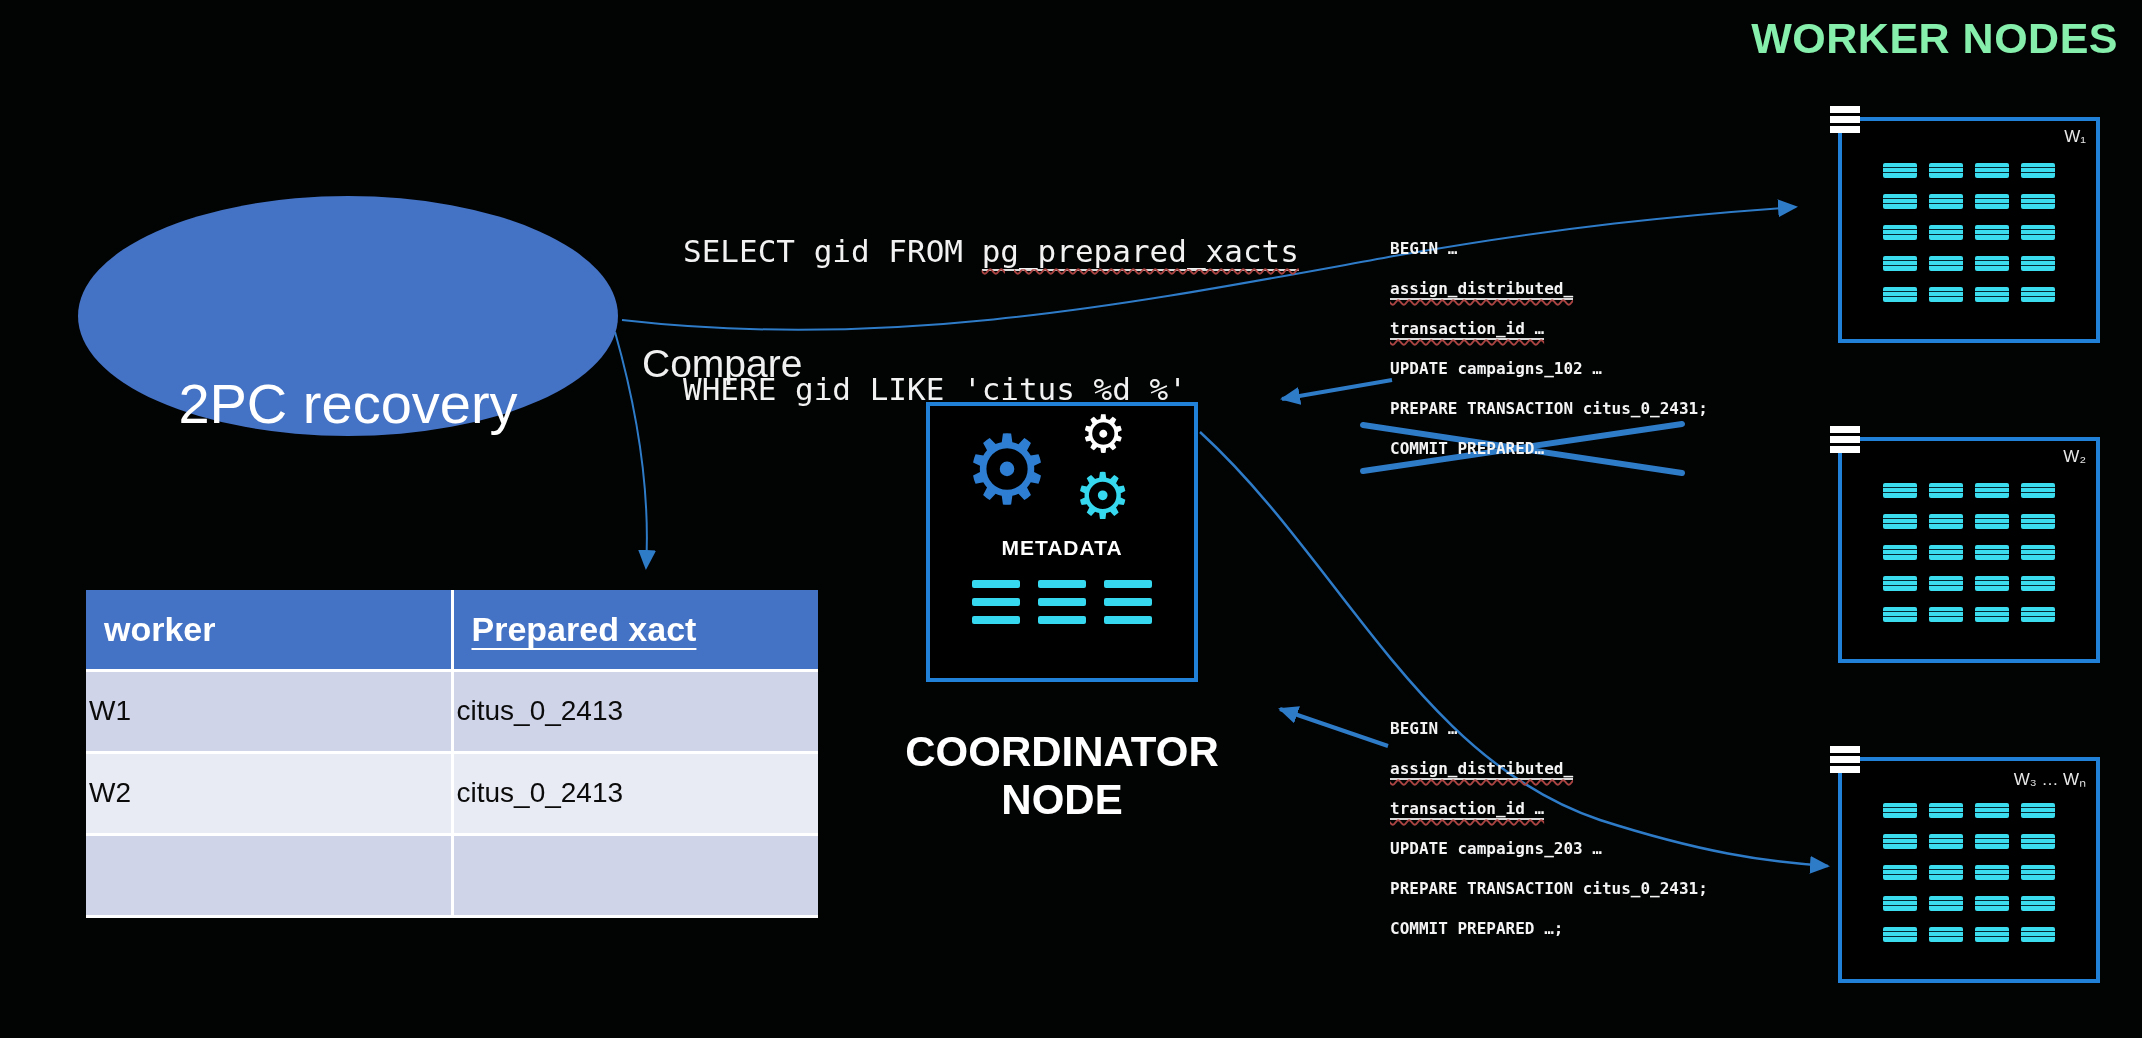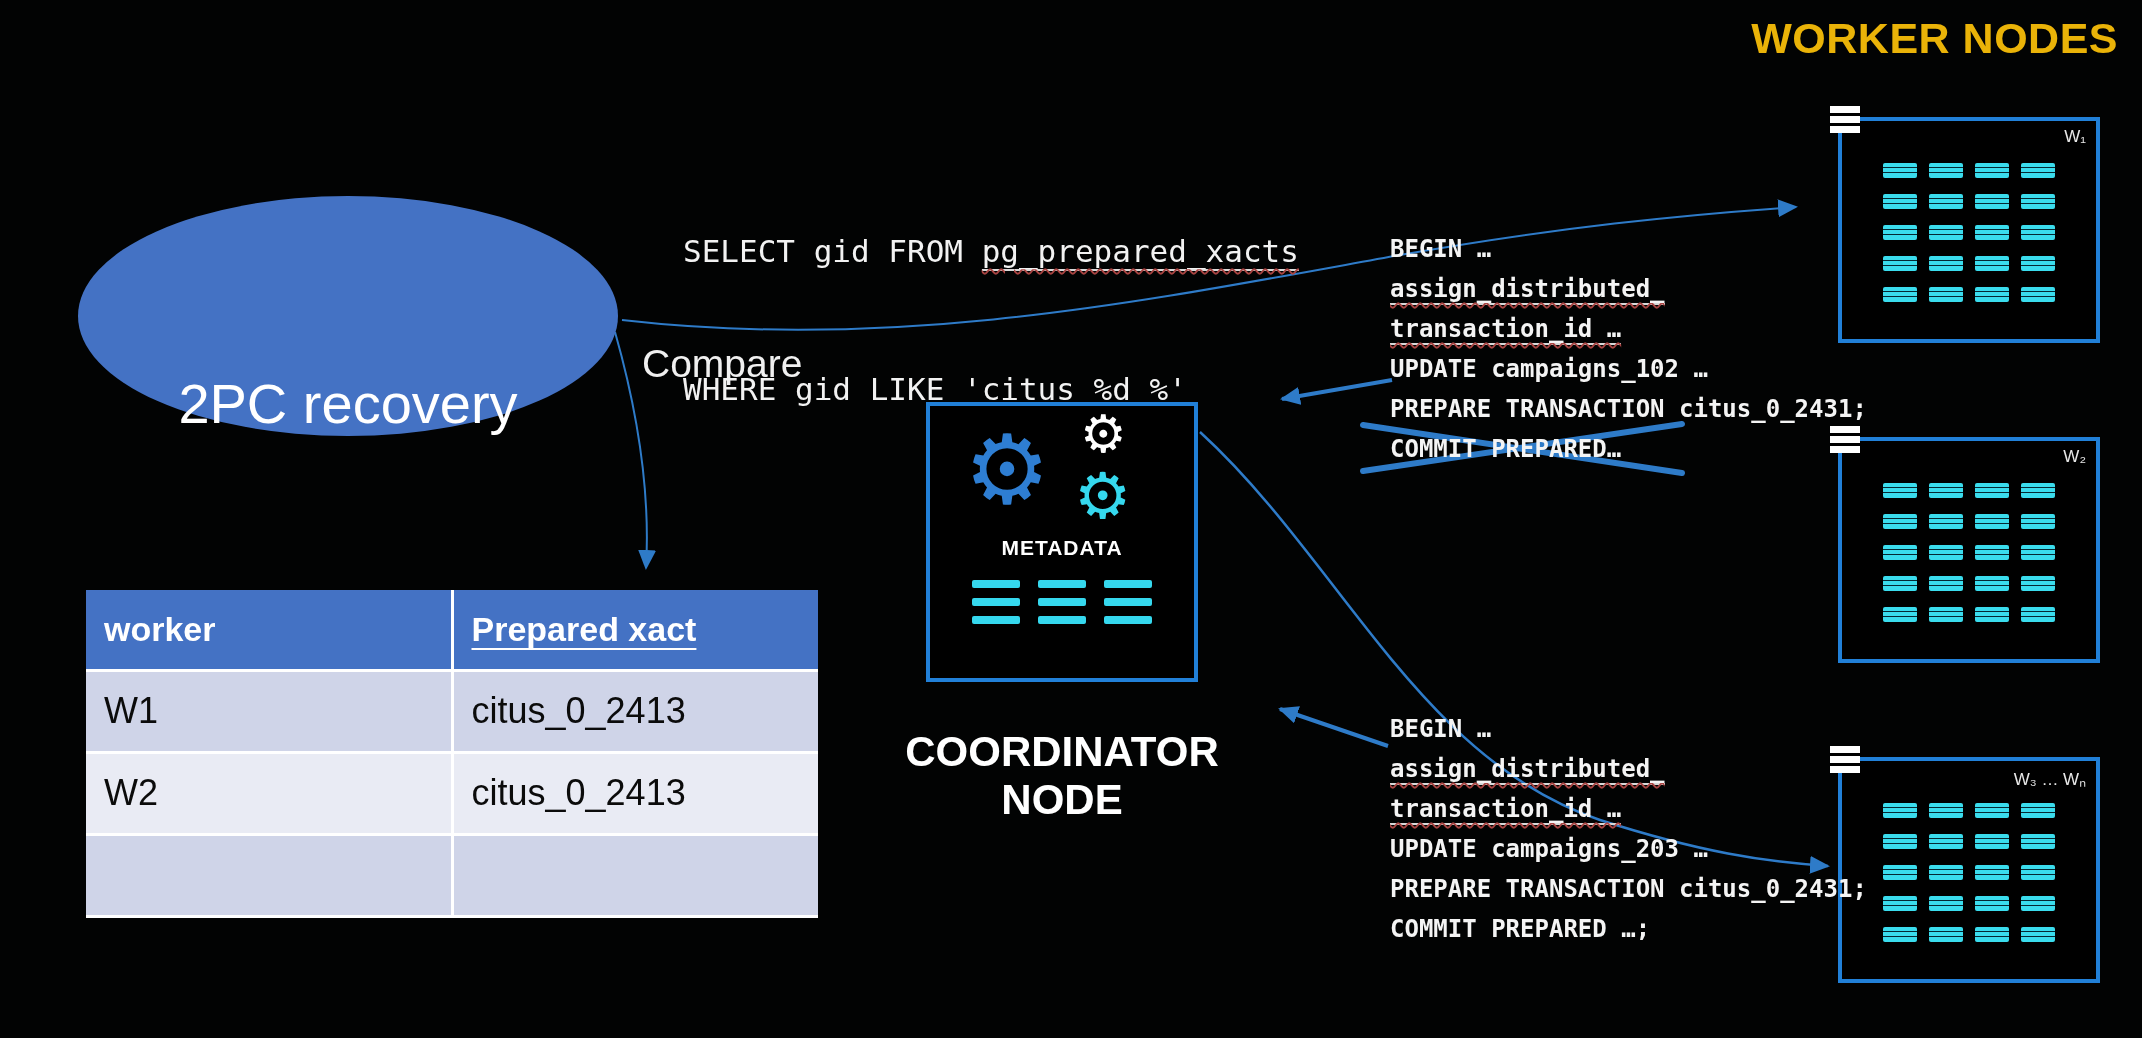--- a/index.html
+++ b/index.html
@@ -6,33 +6,33 @@
   html,body { background:#000; }
   body { width:2142px; height:1038px; overflow:hidden; font-family:"Liberation Sans",sans-serif; }
   .canvas { position:relative; width:2142px; height:1038px; background:#020303; overflow:hidden; }
 
   .overlay { position:absolute; inset:0; width:100%; height:100%; pointer-events:none; }
   .thin  { fill:none; stroke:#2e7bc8; stroke-width:2; }
   .thin2 { fill:none; stroke:#2e7bc8; stroke-width:2.5; }
   .mid   { fill:none; stroke:#2e7bc8; stroke-width:4; }
   .cross { stroke:#2e7bc8; stroke-width:6; stroke-linecap:round; }
 
-  .title { position:absolute; top:14px; right:24px; font-size:43px; font-weight:700; color:#eab308; letter-spacing:.5px; }
+  .title { position:absolute; top:14px; right:24px; font-size:43px; font-weight:700; color:#86efac; letter-spacing:.5px; }
 
   .sql { position:absolute; left:683px; top:136px; font-family:"DejaVu Sans Mono",monospace; font-size:31px; color:#f2f2f2; line-height:46px; white-space:pre; }
   .sql-u { border-bottom:2px solid #d9d9d9; text-decoration:underline wavy #a94442; text-decoration-thickness:1.5px; text-underline-offset:6px; }
 
   .ellipse { position:absolute; left:78px; top:196px; width:540px; height:240px; background:#4472c4; border-radius:50%; display:flex; align-items:flex-end; justify-content:center; }
   .ellipse span { font-size:56px; color:#fff; }
 
   .compare { position:absolute; left:642px; top:342px; font-size:39px; color:#f0f0f0; }
 
   .ptable { position:absolute; left:86px; top:590px; width:732px; border-collapse:collapse; color:#0b0b0b; }
   .ptable th { background:#4472c4; color:#fff; font-weight:700; text-align:left; font-size:34px; height:80px; padding-left:18px; }
-  .ptable td { font-size:36px; height:82px; padding-left:18px; }
+  .ptable td { font-size:28px; height:82px; padding-left:3px; }
   .ptable th, .ptable td { border-bottom:3px solid #fff; }
   .ptable th:first-child, .ptable td:first-child { border-right:3px solid #fff; width:366px; }
   .ptable tr.dark td { background:#cfd4e8; }
   .ptable tr.light td { background:#e9ebf4; }
   .hdr-u { text-decoration:underline; text-decoration-thickness:2px; text-underline-offset:7px; }
 
   .coord-box { position:absolute; left:926px; top:402px; width:272px; height:280px; border:4px solid #2180d8; background:#000; }
   .gear { position:absolute; line-height:1; font-family:"DejaVu Sans",sans-serif; }
   .g1 { left:34px; top:16px; font-size:96px; color:#2e7ed3; }
   .g2 { left:150px; top:2px; font-size:52px; color:#fff; }
@@ -46,21 +46,21 @@
 
   .worker-box { position:absolute; left:1838px; width:262px; height:226px; border:4px solid #2180d8; background:#000; }
   .wb1 { top:117px; } .wb2 { top:437px; } .wb3 { top:757px; }
   .wlabel { position:absolute; top:6px; right:10px; color:#e8e8e8; font-size:17px; }
   .wicon { position:absolute; left:-12px; top:-15px; width:30px; height:27px;
            background:linear-gradient(#fff 0 7px,#000 7px 10px,#fff 10px 17px,#000 17px 20px,#fff 20px 27px); }
   .wgrid { position:absolute; left:50%; transform:translateX(-50%); top:42px; display:grid;
            grid-template-columns:repeat(4,34px); grid-auto-rows:15px; column-gap:12px; row-gap:16px; }
   .wcell { background:linear-gradient(#3adced 0 4px,#052833 4px 5px,#3adced 5px 9px,#052833 9px 10px,#3adced 10px 15px); border-radius:2px; }
 
-  .tx { position:absolute; font-family:"DejaVu Sans Mono",monospace; font-weight:700; font-size:24px; color:#f4f4f4; }
+  .tx { position:absolute; font-family:"DejaVu Sans Mono",monospace; font-weight:700; font-size:16px; color:#f4f4f4; }
   .tx1 { left:1390px; top:232px; } .tx2 { left:1390px; top:712px; }
   .tx-line { height:40px; line-height:34px; white-space:pre; }
   .tx-u { border-bottom:2px solid #d9d9d9; text-decoration:underline wavy #a94442; text-decoration-thickness:1.5px; text-underline-offset:5px; }
 </style>
 </head>
 <body>
 
 <div class="canvas">
 
   <svg class="overlay" viewBox="0 0 2142 1038">

